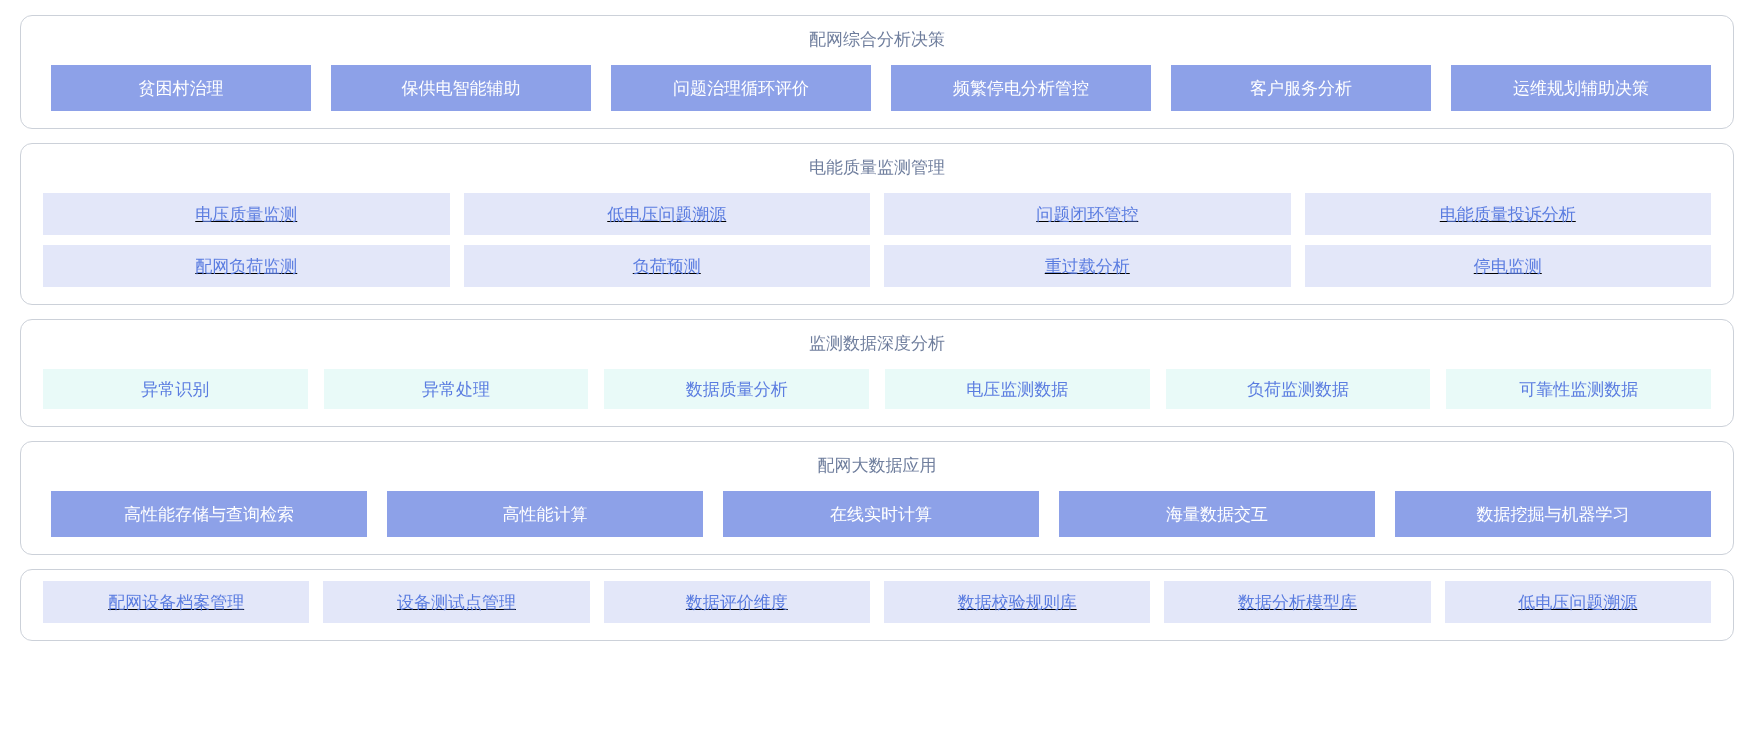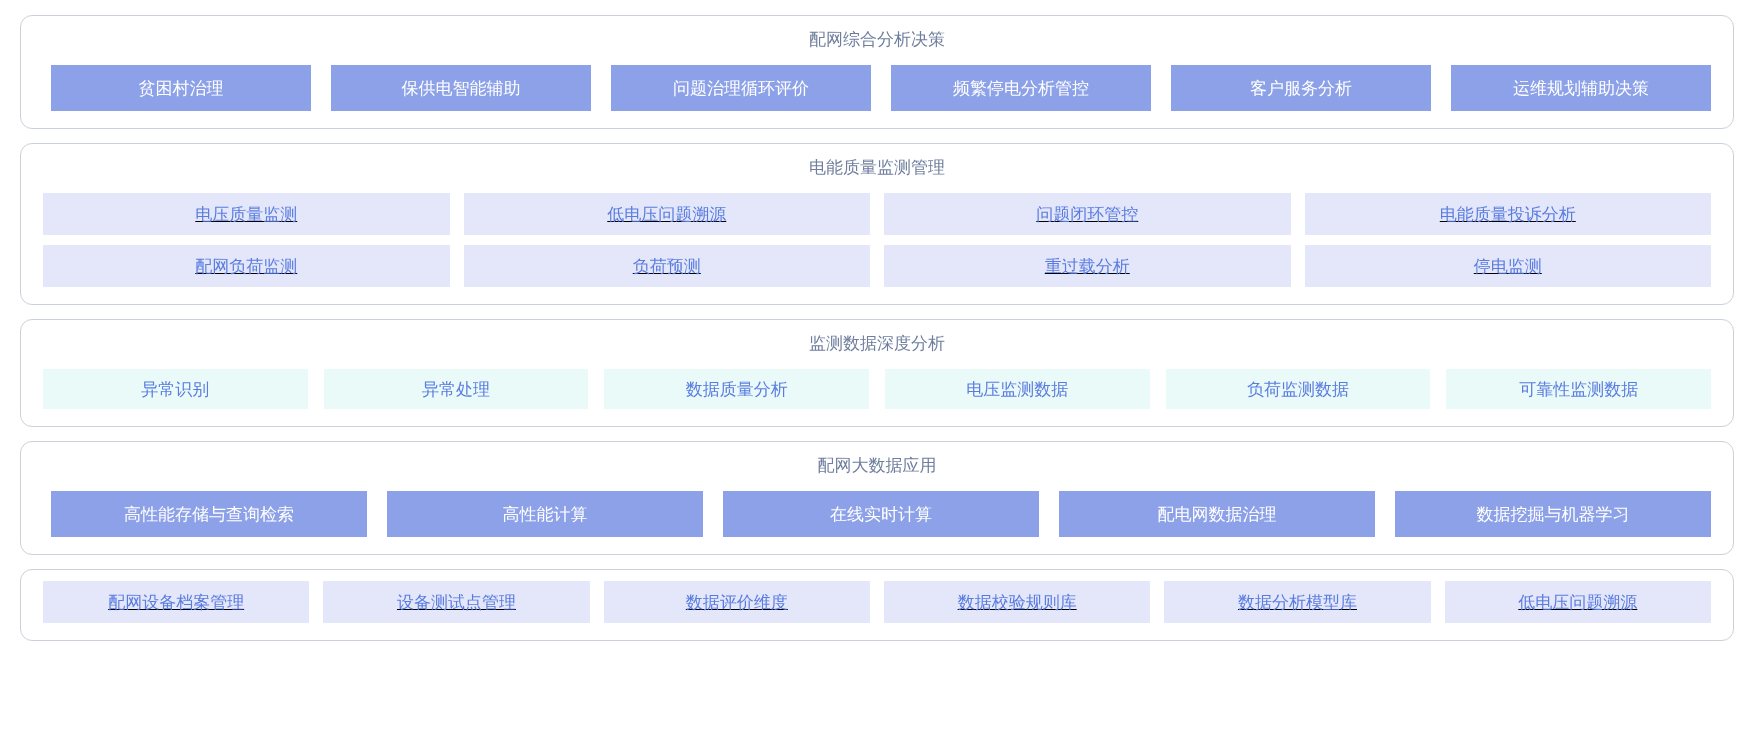--- a/index.html
+++ b/index.html
@@ -106,21 +106,21 @@
         <button class="module mint">负荷监测数据</button>
         <button class="module mint">可靠性监测数据</button>
       </div>
     </section>
     <section class="panel">
       <div class="panel-title">配网大数据应用</div>
       <div class="row row-solid">
         <button class="module solid">高性能存储与查询检索</button>
         <button class="module solid">高性能计算</button>
         <button class="module solid">在线实时计算</button>
-        <button class="module solid">配电网数据治理</button>
+        <button class="module solid">海量数据交互</button>
         <button class="module solid">数据挖掘与机器学习</button>
       </div>
     </section>
     <section class="panel">
       <div class="row row-lavender">
         <button class="module lavender">配网设备档案管理</button>
         <button class="module lavender">设备测试点管理</button>
         <button class="module lavender">数据评价维度</button>
         <button class="module lavender">数据校验规则库</button>
         <button class="module lavender">数据分析模型库</button>

